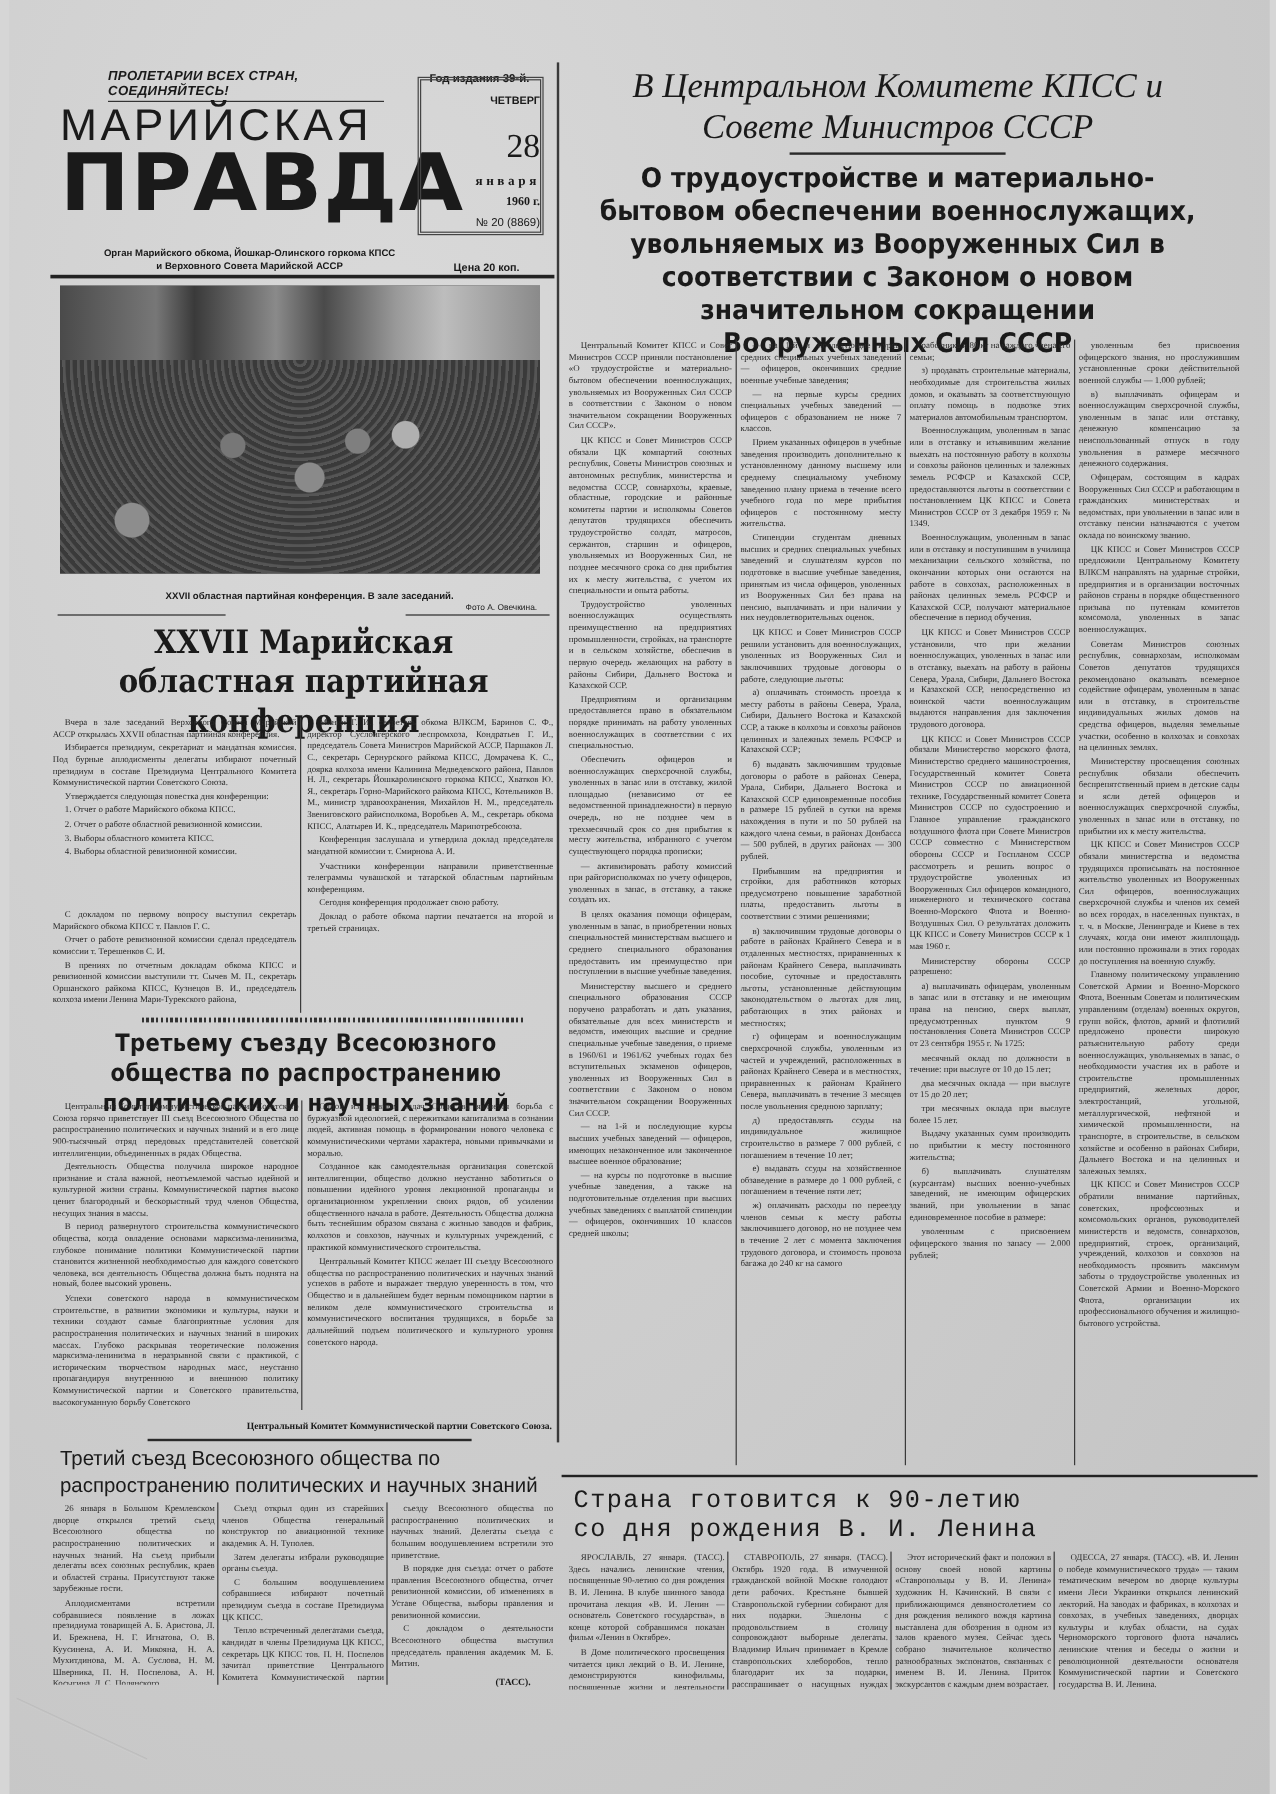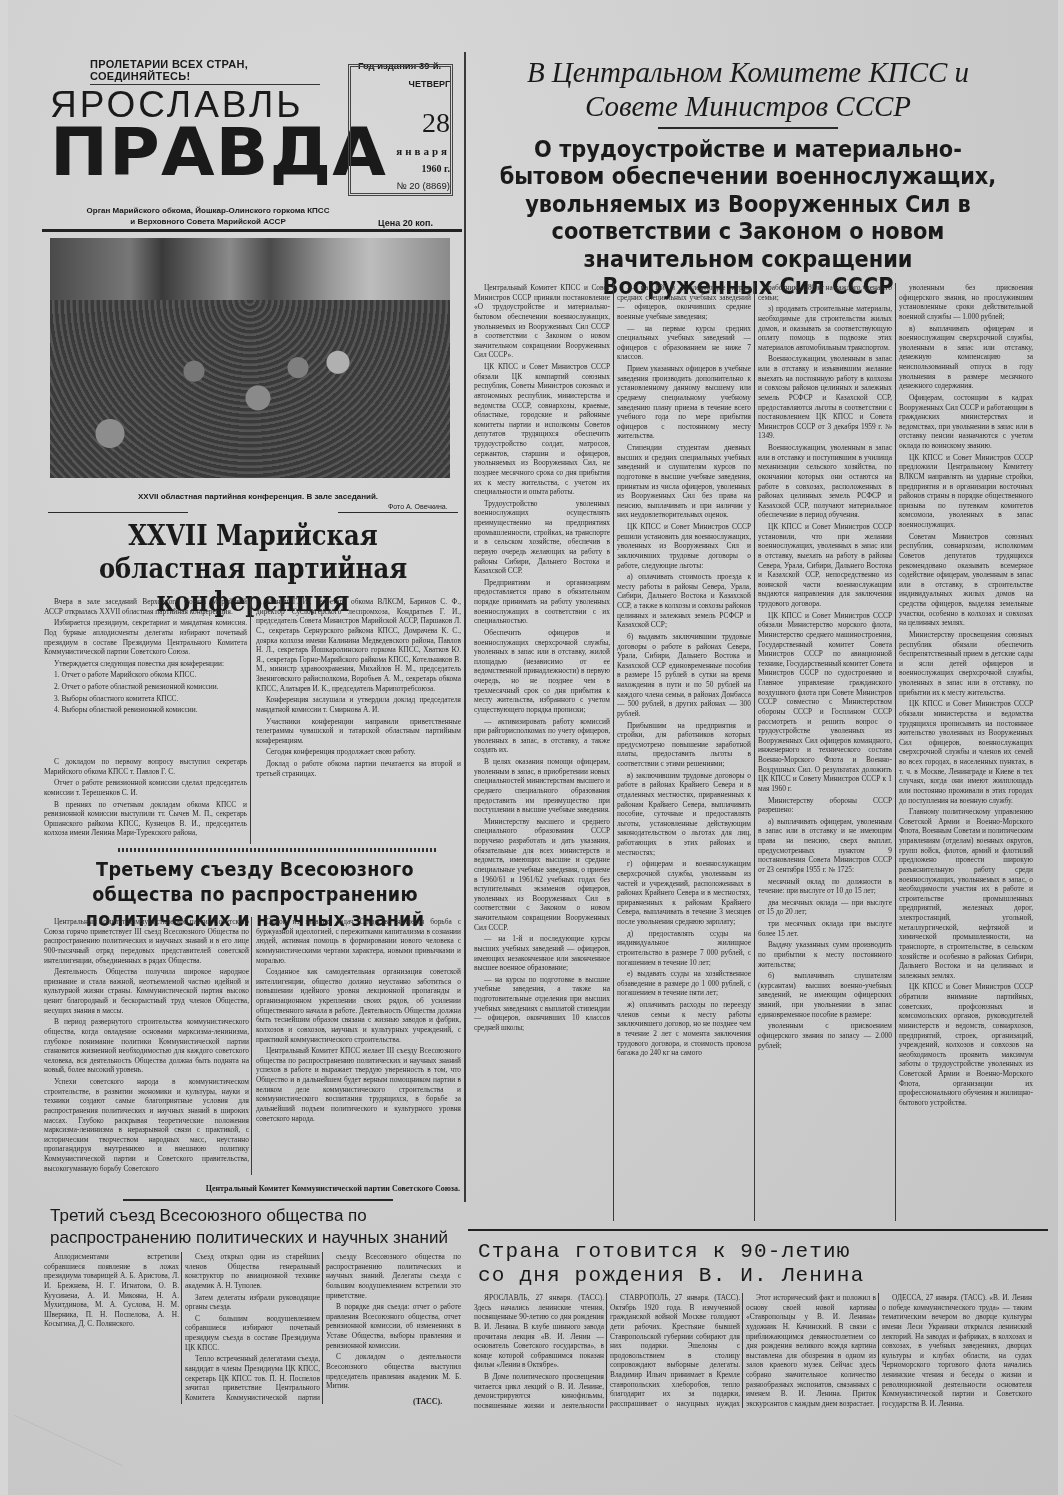--- a/index.html
+++ b/index.html
@@ -5,21 +5,21 @@
   * { box-sizing: border-box; margin: 0; padding: 0; }
   html, body { width: 1063px; height: 1495px; background: #d6d6d6; overflow: hidden; }
   body { font-family: "Liberation Serif", serif; color: #1a1a1a; }
   .page {
     position: absolute; left: 8px; top: 0; width: 1050px; height: 1495px;
     background: #cfcfcf;
     background-image: radial-gradient(ellipse at 30% 20%, #d9d9d9 0%, #cbcbcb 60%, #c2c2c2 100%);
   }
   .abs { position: absolute; }
   
-  .motto { left: 82px; top: 58px; width: 230px; font-size: 11px; font-weight: bold; letter-spacing: 0.3px; border-bottom: 1px solid #333; padding-bottom: 2px; font-family: "Liberation Sans", sans-serif; }
+  .motto { left: 82px; top: 58px; width: 230px; font-size: 11px; font-style: italic; font-weight: bold; letter-spacing: 0.3px; border-bottom: 1px solid #333; padding-bottom: 2px; font-family: "Liberation Sans", sans-serif; }
   .year { left: 350px; top: 60px; font-size: 9.5px; font-weight: bold; font-family: "Liberation Sans", sans-serif; }
   .title1 { left: 42px; top: 84px; font-size: 37px; letter-spacing: 3px; font-family: "Liberation Sans", sans-serif; font-weight: normal; }
   .title2 { left: 42px; top: 120px; font-size: 66px; font-weight: 900; letter-spacing: 1px; font-family: "DejaVu Sans", sans-serif; transform: scaleX(1.05); transform-origin: left; line-height: 1; }
   .datebox { left: 340px; top: 64px; width: 105px; height: 132px; border: 3px double #444; text-align: right; font-family: "Liberation Sans", sans-serif; }
   .datebox .dow { font-size: 9px; font-weight: bold; margin-top: 12px; }
   .datebox .day { font-size: 28px; font-family: "Liberation Serif", serif; margin-top: 18px; }
   .datebox .month { font-size: 11px; letter-spacing: 3px; font-weight: bold; margin-top: 6px; font-family: "Liberation Serif", serif; }
   .datebox .yr { font-size: 10px; font-weight: bold; margin-top: 6px; font-family: "Liberation Serif", serif; }
   .datebox .num { font-size: 9.5px; font-weight: normal; margin-top: 6px; }
   .organ { left: 60px; top: 205px; width: 280px; text-align: center; font-size: 8px; font-weight: bold; font-family: "Liberation Sans", sans-serif; line-height: 1.4; }
@@ -56,21 +56,21 @@
   .tass { left: 405px; top: 1397px; font-size: 8px; font-weight: bold; }
   .crease { position:absolute; background: linear-gradient(180deg, rgba(0,0,0,0.08), rgba(255,255,255,0.1)); }
 </style>
 </head>
 <body>
 
 <div class="page">
 
   <div class="abs motto">ПРОЛЕТАРИИ ВСЕХ СТРАН, СОЕДИНЯЙТЕСЬ!</div>
   <div class="abs year">Год издания 39-й.</div>
-  <div class="abs title1">ЯРОСЛАВЛЬ</div>
+  <div class="abs title1">МАРИЙСКАЯ</div>
   <div class="abs title2">ПРАВДА</div>
 
   <div class="abs datebox">
     <div class="dow">ЧЕТВЕРГ</div>
     <div class="day">28</div>
     <div class="month">января</div>
     <div class="yr">1960 г.</div>
     <div class="num">№ 20 (8869)</div>
   </div>
 
@@ -128,20 +128,21 @@
   <div class="abs col" style="left:248px;top:917px;width:205px;height:258px;">
       <p>Одной из главных задач Общества является борьба с буржуазной идеологией, с пережитками капитализма в сознании людей, активная помощь в формировании нового человека с коммунистическими чертами характера, новыми привычками и моралью.</p>
       <p>Созданное как самодеятельная организация советской интеллигенции, общество должно неустанно заботиться о повышении идейного уровня лекционной пропаганды и организационном укреплении своих рядов, об усилении общественного начала в работе. Деятельность Общества должна быть теснейшим образом связана с жизнью заводов и фабрик, колхозов и совхозов, научных и культурных учреждений, с практикой коммунистического строительства.</p>
       <p>Центральный Комитет КПСС желает III съезду Всесоюзного общества по распространению политических и научных знаний успехов в работе и выражает твердую уверенность в том, что Общество и в дальнейшем будет верным помощником партии в великом деле коммунистического строительства и коммунистического воспитания трудящихся, в борьбе за дальнейший подъем политического и культурного уровня советского народа.</p>
     </div>
   <div class="abs signature">Центральный Комитет Коммунистической партии Советского Союза.</div>
   <div class="abs hline" style="left:115px;top:1199px;width:270px;height:2px;"></div>
 
   <div class="abs h-third2">Третий съезд Всесоюзного общества по распространению политических и научных знаний</div>
   <div class="abs col" style="left:36px;top:1252px;width:135px;height:152px;">
+      <p>26 января в Большом Кремлевском дворце открылся третий съезд Всесоюзного общества по распространению политических и научных знаний. На съезд прибыли делегаты всех союзных республик, краев и областей страны. Присутствуют также зарубежные гости.</p>
       <p>Аплодисментами встретили собравшиеся появление в ложах президиума товарищей А. Б. Аристова, Л. И. Брежнева, Н. Г. Игнатова, О. В. Куусинена, А. И. Микояна, Н. А. Мухитдинова, М. А. Суслова, Н. М. Шверника, П. Н. Поспелова, А. Н. Косыгина, Д. С. Полянского.</p>
     </div>
   <div class="abs vline" style="left:173px;top:1252px;height:152px;"></div>
   <div class="abs col" style="left:177px;top:1252px;width:135px;height:152px;">
       <p>Съезд открыл один из старейших членов Общества генеральный конструктор по авиационной технике академик А. Н. Туполев.</p>
       <p>Затем делегаты избрали руководящие органы съезда.</p>
       <p>С большим воодушевлением собравшиеся избирают почетный президиум съезда в составе Президиума ЦК КПСС.</p>
       <p>Тепло встреченный делегатами съезда, кандидат в члены Президиума ЦК КПСС, секретарь ЦК КПСС тов. П. Н. Поспелов зачитал приветствие Центрального Комитета Коммунистической партии третьему</p>
     </div>
   <div class="abs vline" style="left:314px;top:1252px;height:152px;"></div>

